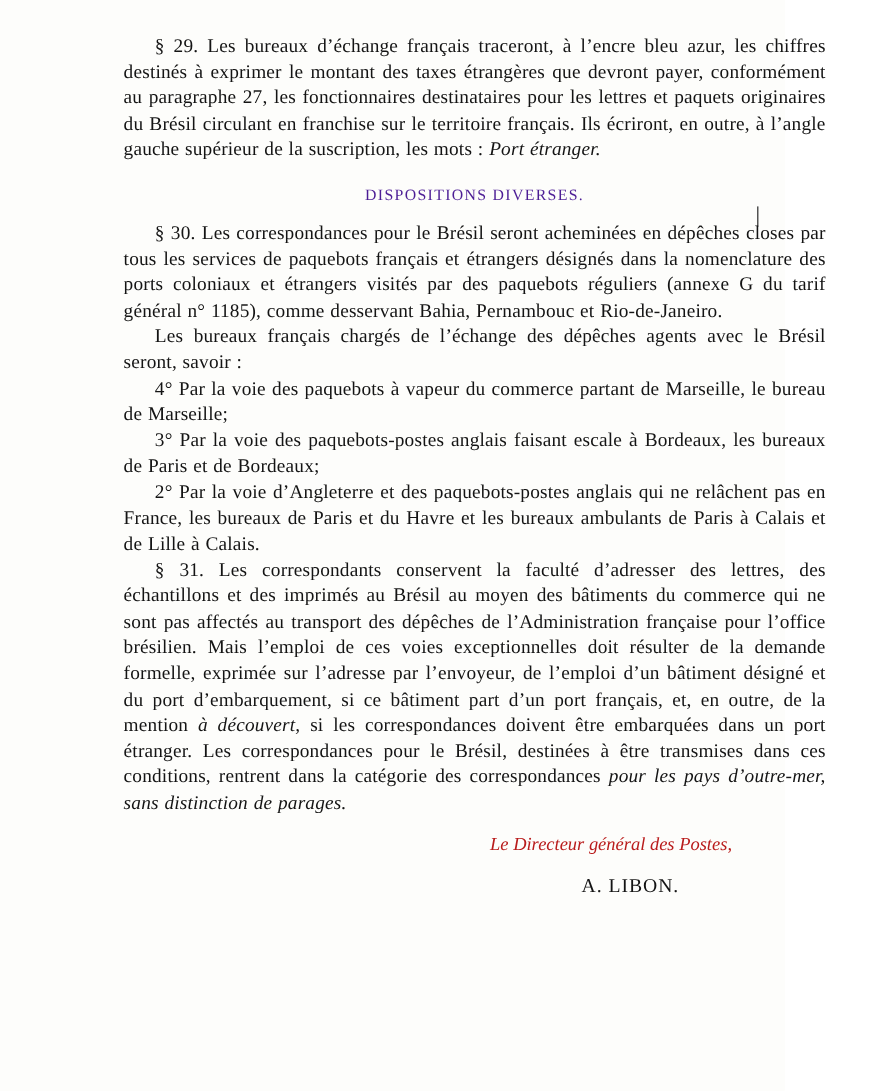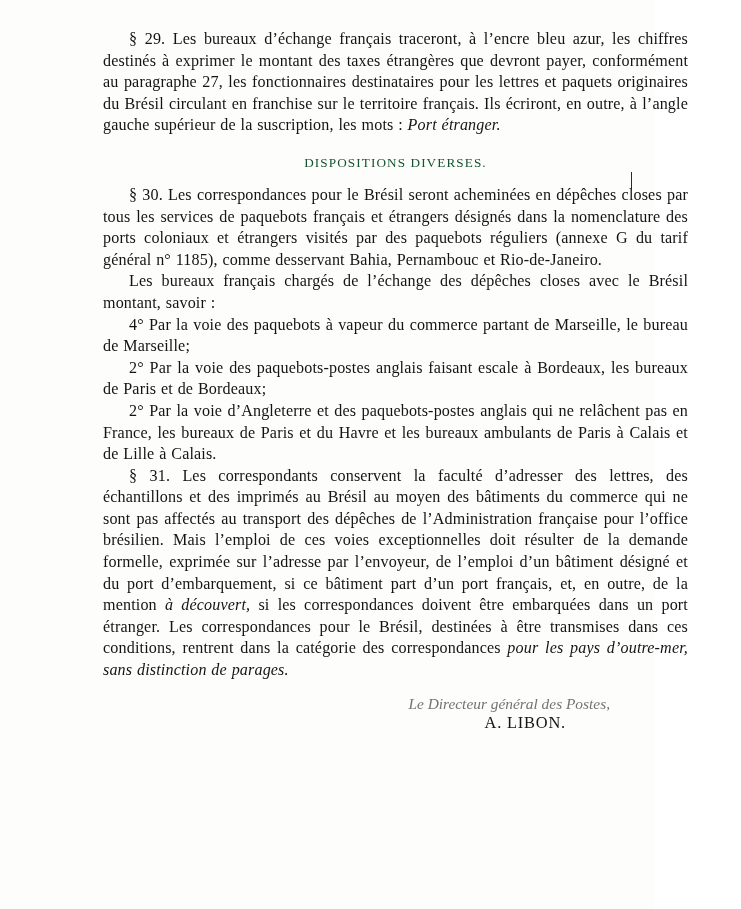--- a/index.html
+++ b/index.html
@@ -39,43 +39,43 @@
     color: #141414;
   }
   p.indent {
     text-indent: 26px;
   }
   .section-head {
     text-align: center;
     font-size: 13.2px;
     letter-spacing: 1.1px;
     margin: 19px 0 13px 0;
-    color: #14532d;
+    color: #4c1d95;
     font-variant: small-caps;
     text-transform: uppercase;
   }
   .ital {
     font-style: italic;
   }
   .para-gap {
     margin-top: 0px;
   }
   .signature {
     text-align: right;
     font-style: italic;
     font-size: 15.4px;
     margin-top: 14px;
     padding-right: 78px;
-    color: #737373;
+    color: #b91c1c;
   }
   .signer {
     text-align: right;
     font-size: 16.4px;
     letter-spacing: 0.8px;
-    margin-top: 0;
+    margin-top: 15px;
     padding-right: 122px;
     color: #141414;
   }
   .tickmark {
     position: absolute;
     right: 22px;
     top: 172px;
     width: 1px;
     height: 17px;
     background: #2a2a2a;
@@ -90,24 +90,24 @@
 <div class="page">
   <div class="tickmark"></div>
   <div class="content">
 
     <p class="indent"><span>§ 29. Les bureaux d’échange français traceront, à l’encre bleu azur, les chiffres destinés à exprimer le montant des taxes étrangères que devront payer, conformément au paragraphe 27, les fonctionnaires destinataires pour les lettres et paquets originaires du Brésil circulant en franchise sur le territoire français. Ils écriront, en outre, à l’angle gauche supérieur de la suscription, les mots : </span><span class="ital">Port étranger.</span></p>
 
     <div class="section-head">DISPOSITIONS DIVERSES.</div>
 
     <p class="indent">§ 30. Les correspondances pour le Brésil seront acheminées en dépêches closes par tous les services de paquebots français et étrangers désignés dans la nomenclature des ports coloniaux et étrangers visités par des paquebots réguliers (annexe G du tarif général n° 1185), comme desservant Bahia, Pernambouc et Rio-de-Janeiro.</p>
 
-    <p class="indent para-gap">Les bureaux français chargés de l’échange des dépêches closes avec le Brésil montant, savoir :</p>
+    <p class="indent para-gap">Les bureaux français chargés de l’échange des dépêches agents avec le Brésil seront, savoir :</p>
 
     <p class="numbered">4° Par la voie des paquebots à vapeur du commerce partant de Marseille, le bureau de Marseille;</p>
-    <p class="numbered">2° Par la voie des paquebots-postes anglais faisant escale à Bordeaux, les bureaux de Paris et de Bordeaux;</p>
+    <p class="numbered">3° Par la voie des paquebots-postes anglais faisant escale à Bordeaux, les bureaux de Paris et de Bordeaux;</p>
     <p class="numbered">2° Par la voie d’Angleterre et des paquebots-postes anglais qui ne relâchent pas en France, les bureaux de Paris et du Havre et les bureaux ambulants de Paris à Calais et de Lille à Calais.</p>
 
     <p class="indent"><span>§ 31. Les correspondants conservent la faculté d’adresser des lettres, des échantillons et des imprimés au Brésil au moyen des bâtiments du commerce qui ne sont pas affectés au transport des dépêches de l’Administration française pour l’office brésilien. Mais l’emploi de ces voies exceptionnelles doit résulter de la demande formelle, exprimée sur l’adresse par l’envoyeur, de l’emploi d’un bâtiment désigné et du port d’embarquement, si ce bâtiment part d’un port français, et, en outre, de la mention </span><span class="ital">à découvert,</span><span> si les correspondances doivent être embarquées dans un port étranger. Les correspondances pour le Brésil, destinées à être transmises dans ces conditions, rentrent dans la catégorie des correspondances </span><span class="ital">pour les pays d’outre-mer, sans distinction de parages.</span></p>
 
     <div class="signature">Le Directeur général des Postes,</div>
     <div class="signer">A. LIBON.</div>
 
   </div>
 </div>
 

